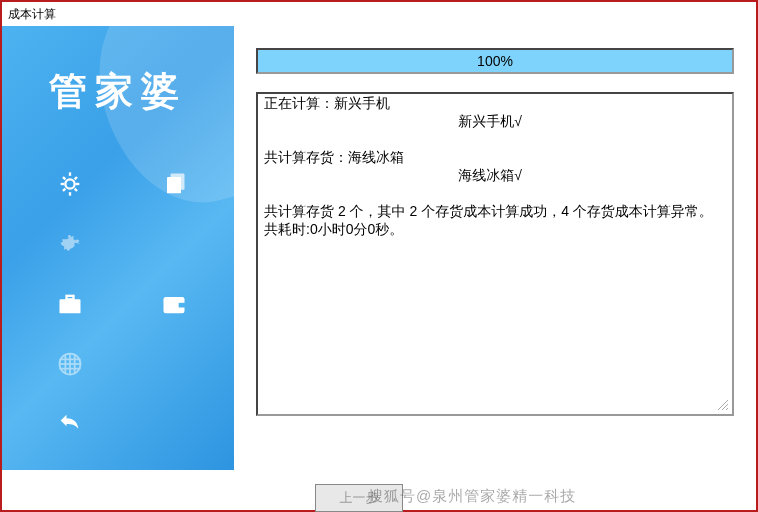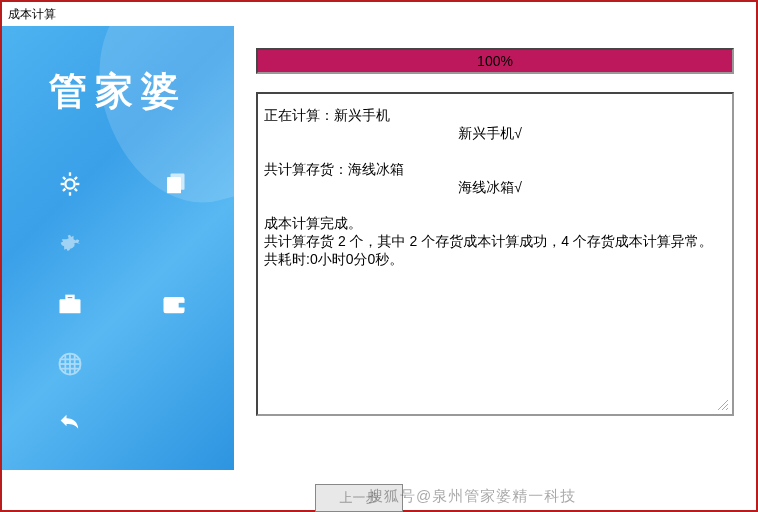--- a/index.html
+++ b/index.html
@@ -26,23 +26,23 @@
     .brand { position: absolute; top: 40px; left: 0; right: 0; text-align: center; font-size: 38px; font-weight: bold; color: #fff; letter-spacing: 8px; font-family: Liberation Mono, monospace; }
     
     .icon-grid { position: absolute; top: 140px; left: 50px; width: 140px; }
     .icon-row { display: flex; justify-content: space-between; margin-bottom: 24px; }
     .ico { width: 36px; height: 36px; display: flex; align-items: center; justify-content: center; color: #fff; }
     .ico.fade { opacity: 0.5; }
     
     .main { flex: 1; padding: 22px 22px 0 22px; }
     
     .progress-wrap { border: 2px inset #999; background: #8e918e; height: 26px; display: flex; align-items: center; justify-content: center; margin-bottom: 18px; }
-    .progress-fill { width: 100%; height: 100%; background: #be185d; display: flex; align-items: center; justify-content: center; font-size: 14px; color: #000; }
+    .progress-fill { width: 100%; height: 100%; background: #7dd3fc; display: flex; align-items: center; justify-content: center; font-size: 14px; color: #000; }
     
-    .log-box { border: 2px inset #999; height: 324px; padding: 12px 6px; font-size: 14px; line-height: 18px; background: #fff; overflow: hidden; position: relative; font-family: SimSun, sans-serif; }
+    .log-box { border: 2px inset #999; height: 324px; padding: 0 6px; font-size: 14px; line-height: 18px; background: #fff; overflow: hidden; position: relative; font-family: SimSun, sans-serif; }
     .log-line { display: flex; justify-content: center; }
     .log-line .tick { padding-right: 10px; font-style: italic; }
     
     .button-bar { height: 42px; display: flex; justify-content: flex-end; align-items: center; padding-right: 40px; gap: 40px; flex-direction: column; }
     .btn { width: 88px; height: 28px; border: 1px solid #888; background: #e8e8e8; font-size: 13px; color: #666; cursor: default; }
     .btn.disabled { color: #9a9a9a; }
     
     .watermark { position: absolute; bottom: 6px; left: 368px; font-size: 15px; color: rgba(0,0,0,0.35); letter-spacing: 1px; }
     
     .scroll-corner { position: absolute; bottom: 2px; right: 2px; width: 16px; height: 16px; }
@@ -149,21 +149,20 @@
           <span>新兴手机</span>
           <span class="tick">√</span>
         </div>
         <div style="height:18px"></div>
         <div>共计算存货：海线冰箱</div>
         <div class="log-line">
           <span>海线冰箱</span>
           <span class="tick">√</span>
         </div>
         <div style="height:18px"></div>
-        <div>成本计算完成。</div>
         <div>共计算存货 2 个，其中 2 个存货成本计算成功，4 个存货成本计算异常。共耗时:0小时0分0秒。</div>
 
         <div class="scroll-corner">
           <svg width="16" height="16">
               <line x1="4" y1="14" x2="14" y2="4" stroke="#aaa"></line>
               <line x1="8" y1="14" x2="14" y2="8" stroke="#aaa"></line>
               <line x1="12" y1="14" x2="14" y2="12" stroke="#aaa"></line>
             </svg>
         </div>
       </div>

